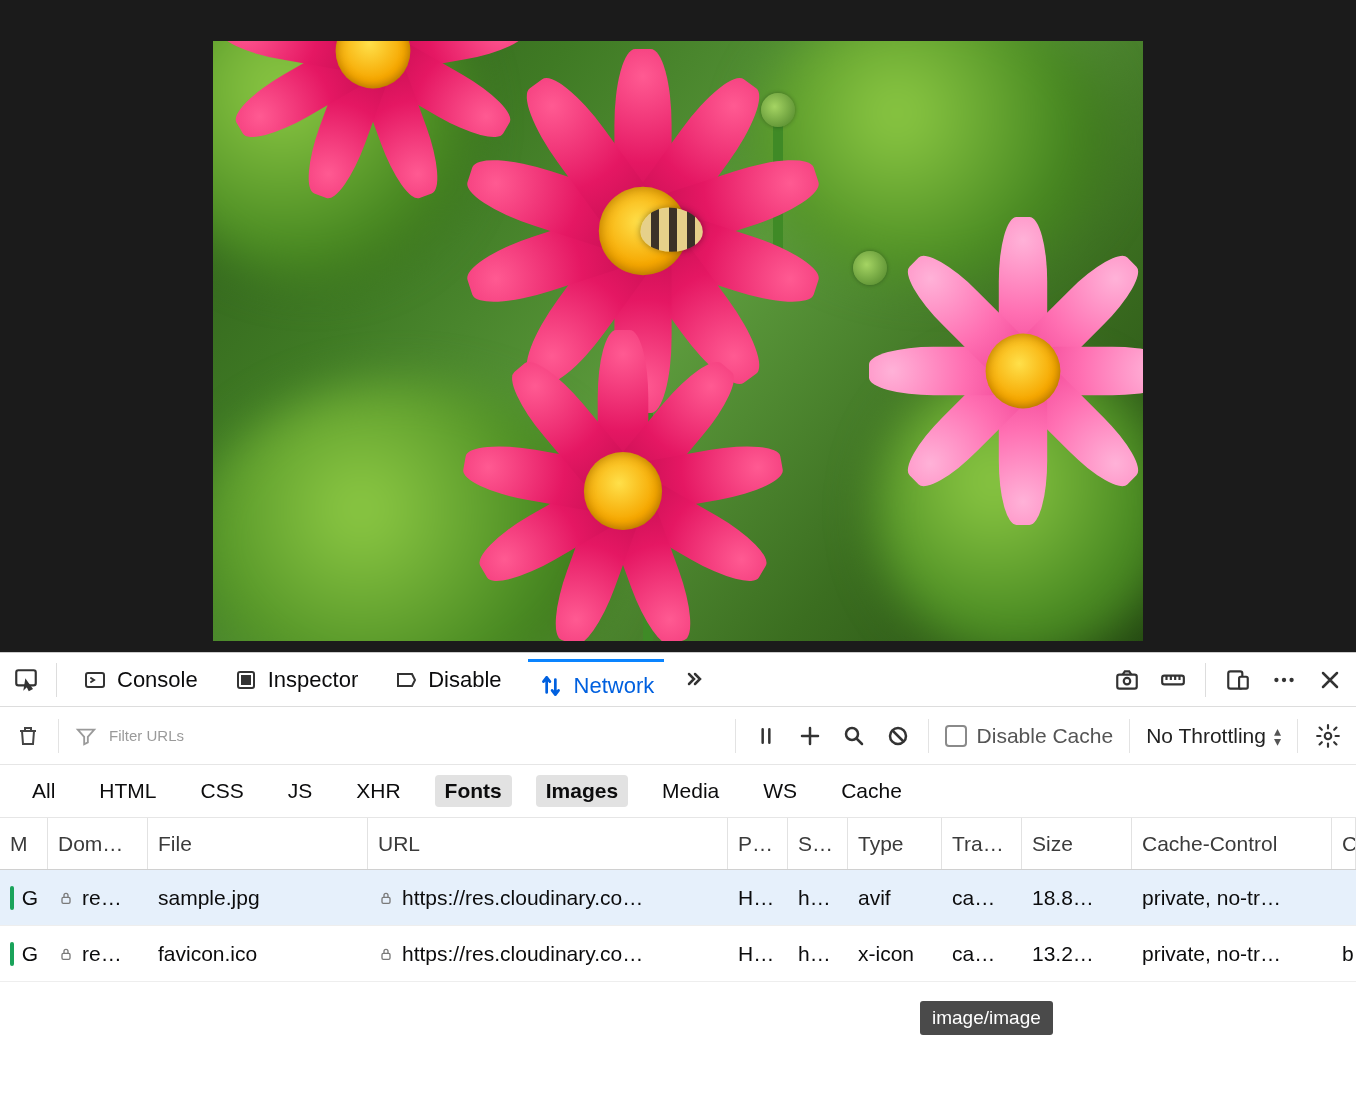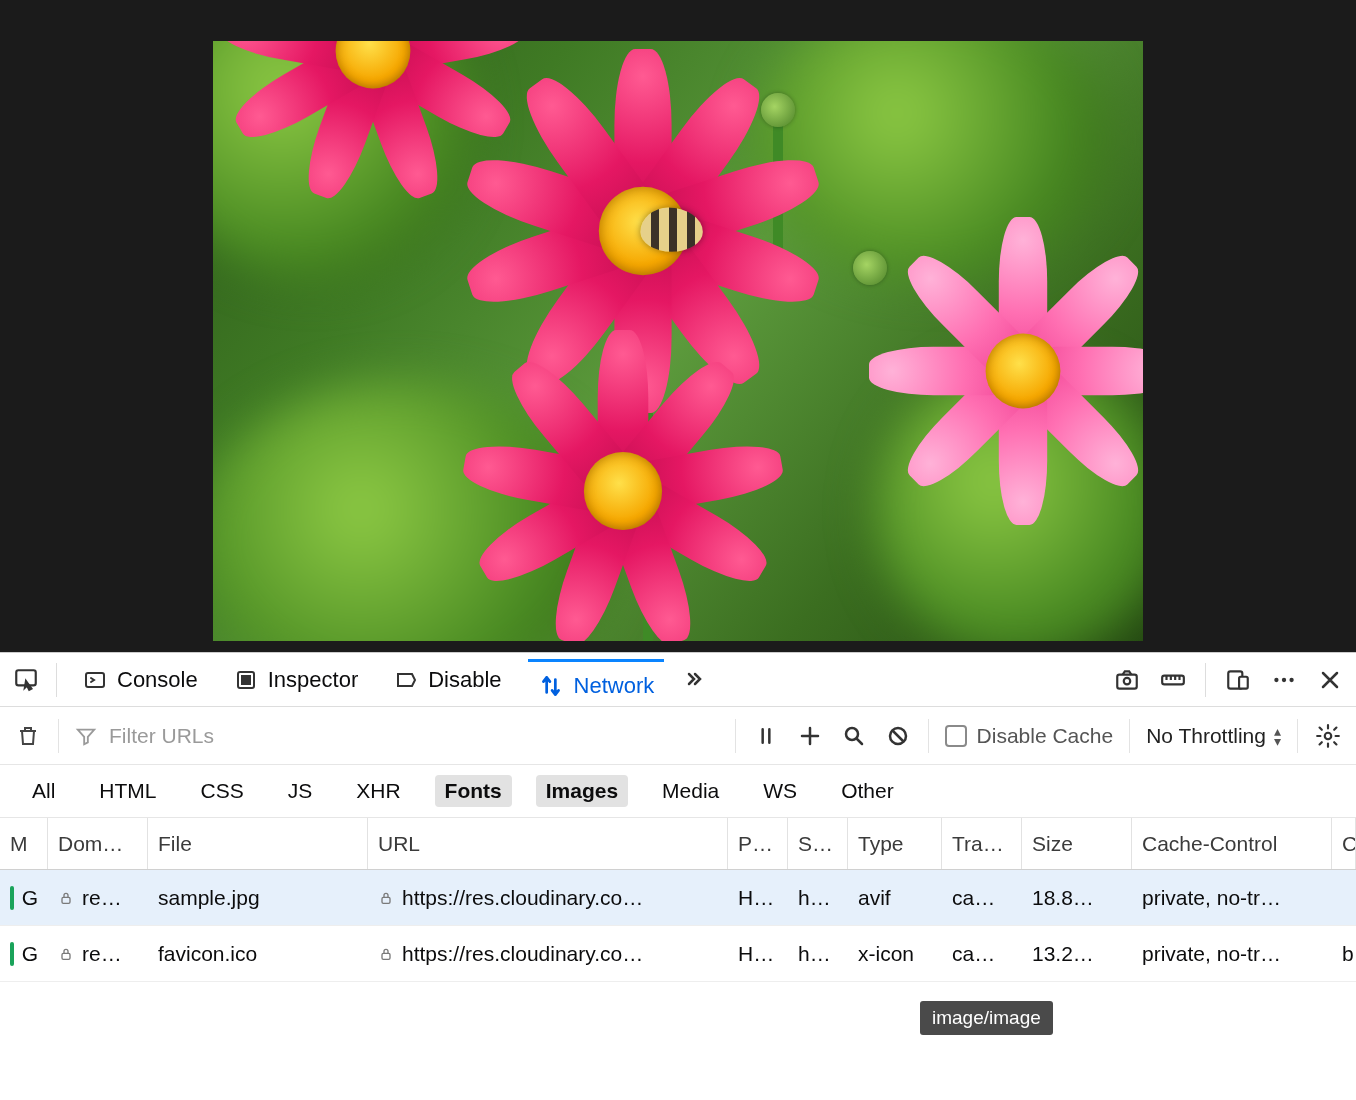--- a/index.html
+++ b/index.html
@@ -86,21 +86,21 @@
 svg { display:block; }
 
 
 .toolbar {
   display:flex; align-items:center; height:58px;
   padding:0 14px; gap:16px; border-bottom:1px solid #e6e6e6;
   font-size:21px; color:#555;
 }
 .filter-wrap { display:flex; align-items:center; gap:12px; flex:1; }
 .filter-input {
-  border:none; outline:none; font-size:21px; color:#555;
+  border:none; outline:none; font-size:15px; color:#555;
   height:100%;
 }
 .filter-input::placeholder { color:#9a9a9a; }
 .tbsep { width:1px; height:34px; background:#e3e3e3; }
 .checkbox {
   display:flex; align-items:center; gap:10px; cursor:pointer;
 }
 .checkbox .box {
   width:22px; height:22px; border:2px solid #8a8a8a; border-radius:4px;
 }
@@ -349,21 +349,21 @@
 <div class="filters" id="filters-row">
     <div class="pill">All</div>
     <div class="pill">HTML</div>
     <div class="pill">CSS</div>
     <div class="pill">JS</div>
     <div class="pill">XHR</div>
     <div class="pill active">Fonts</div>
     <div class="pill active">Images</div>
     <div class="pill">Media</div>
     <div class="pill">WS</div>
-    <div class="pill">Other</div>
+    <div class="pill">Cache</div>
   </div>
 
 <div class="table">
   <div class="thead">
     <div class="cell">M</div>
     <div class="cell">Dom…</div>
     <div class="cell">File</div>
     <div class="cell">URL</div>
     <div class="cell">P…</div>
     <div class="cell">S…</div>

